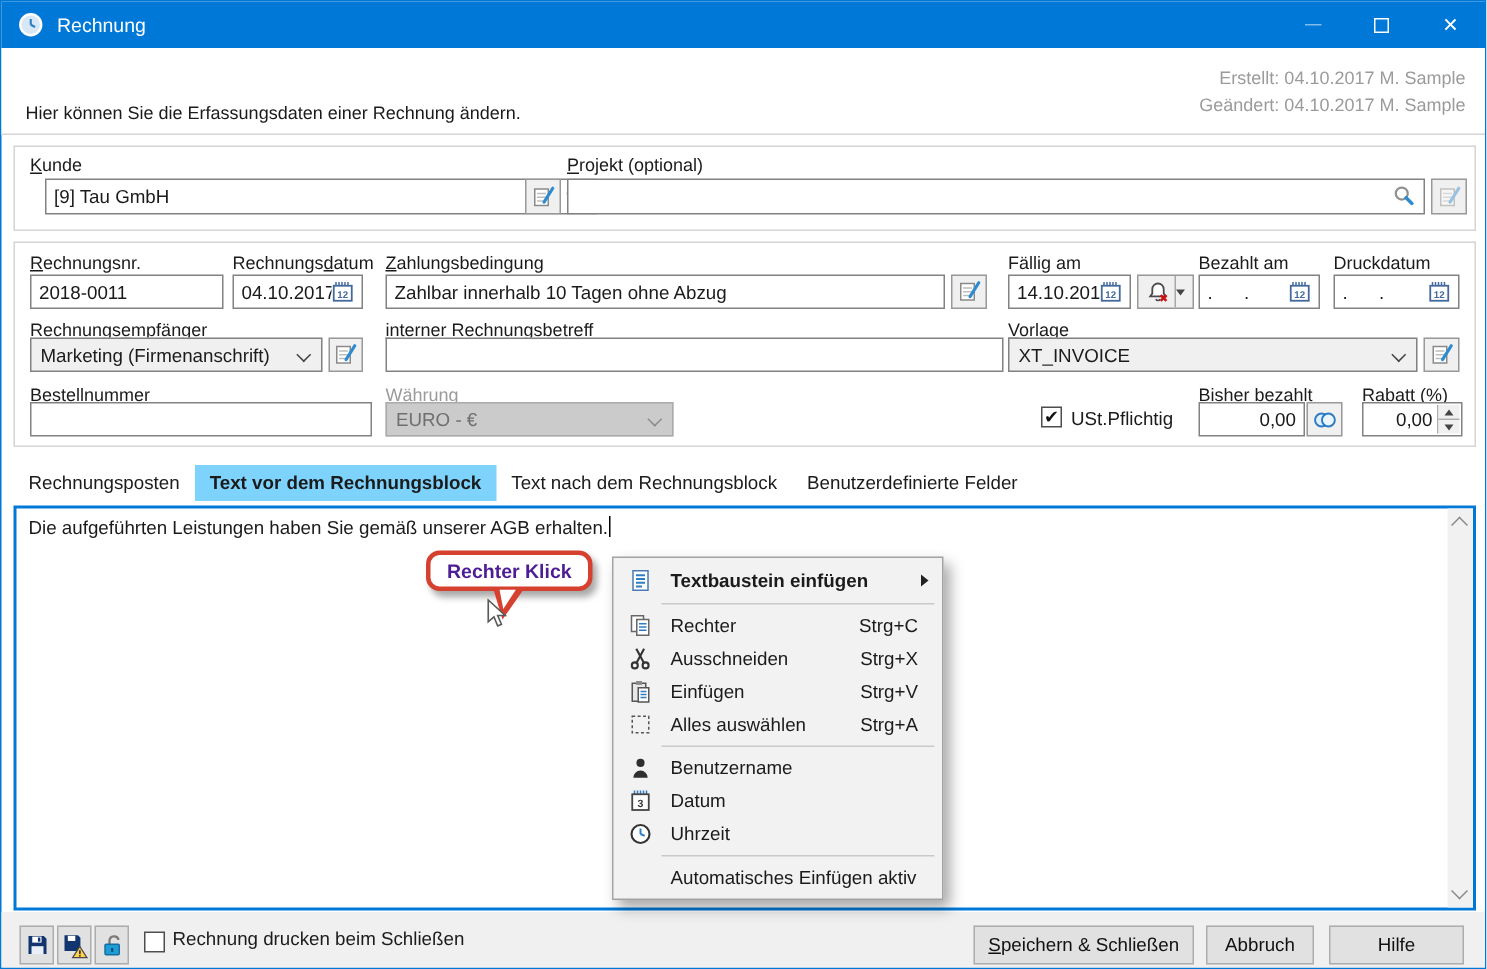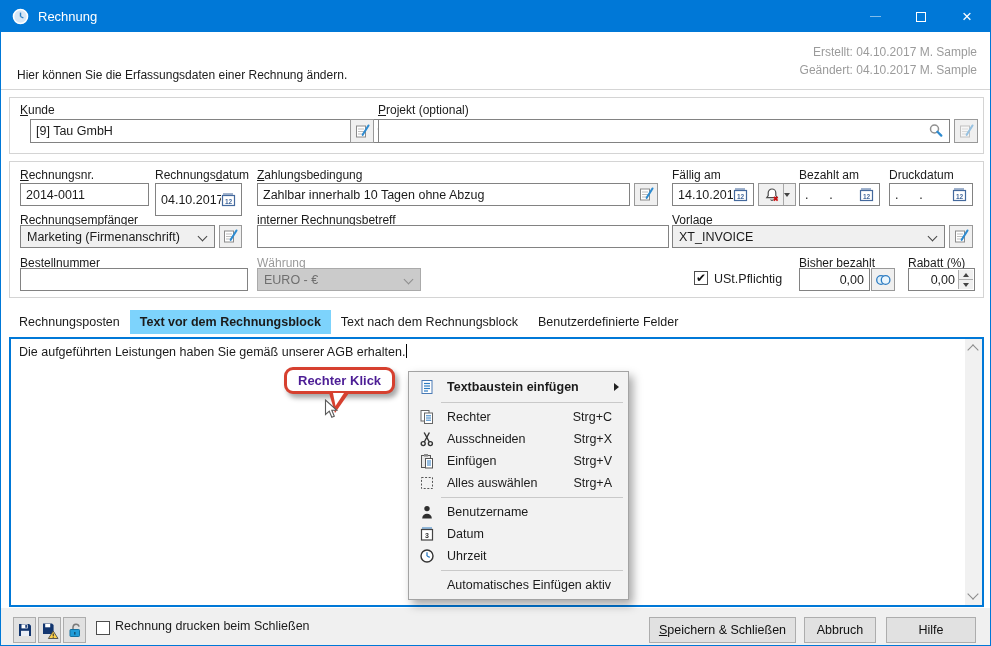--- a/index.html
+++ b/index.html
@@ -161,25 +161,25 @@
           <line x1="4" y1="11" x2="10" y2="11" stroke="#bdbdbd"></line>
         <line x1="14.5" y1="2.5" x2="8.7" y2="11.8" stroke="#2e8bd0" stroke-width="2.1" stroke-linecap="round"></line>
       </svg>
     </div>
   </div>
 
   <div class="gbox" style="left:8px; top:160px; width:975px; height:137px;">
 
     <span class="lbl" style="left:10px; top:6px;"><u>R</u>echnungsnr.</span>
     <div class="tb" style="left:10px; top:21px; width:129px; height:23px;">
-      <span class="val">2014-0011</span>
+      <span class="val">2018-0011</span>
     </div>
 
     <span class="lbl" style="left:145px; top:6px;">Rechnungs<u>d</u>atum</span>
-    <div class="tb" style="left:145px; top:21px; width:87px; height:33px;">
+    <div class="tb" style="left:145px; top:21px; width:87px; height:23px;">
       <span class="val">04.10.2017</span>
       <svg width="15" height="15" viewBox="0 0 15 15">
         <g stroke="#44699d">
             <line x1="3" y1="1" x2="3" y2="3.5"></line>
             <line x1="5" y1="1" x2="5" y2="3.5"></line>
             <line x1="7" y1="1" x2="7" y2="3.5"></line>
             <line x1="9" y1="1" x2="9" y2="3.5"></line>
             <line x1="11" y1="1" x2="11" y2="3.5"></line>
           </g>
         <rect x="1.5" y="3.5" width="12" height="10" fill="#fff" stroke="#44699d" stroke-width="1.2"></rect>
@@ -295,21 +295,21 @@
         <line x1="14.5" y1="2.5" x2="8.7" y2="11.8" stroke="#2e8bd0" stroke-width="2.1" stroke-linecap="round"></line>
       </svg>
     </div>
 
     <span class="lbl" style="left:10px; top:94px;"><u>B</u>estellnummer</span>
     <div class="tb" style="left:10px; top:106px; width:228px; height:23px;">
       <span class="val"></span>
     </div>
 
     <span class="lbl dis" style="left:247px; top:94px;">Währung</span>
-    <div class="combo dis" style="left:247px; top:106px; width:164px; height:23px;">
+    <div class="combo dis" style="left:247px; top:106px; width:192px; height:23px;">
       <span>EURO - €</span>
       <span class="chev"></span>
     </div>
 
     <div class="cb" style="left:684px; top:109px;"><span>✔</span></div>
     <span class="lbl" style="left:704px; top:110px; font-size:12.5px;">USt.Pflichtig</span>
 
     <span class="lbl" style="left:789px; top:94px;">Bisher bezahlt</span>
     <div class="tb" style="left:789px; top:106px; width:71px; height:23px;">
       <span class="val right">0,00</span>

